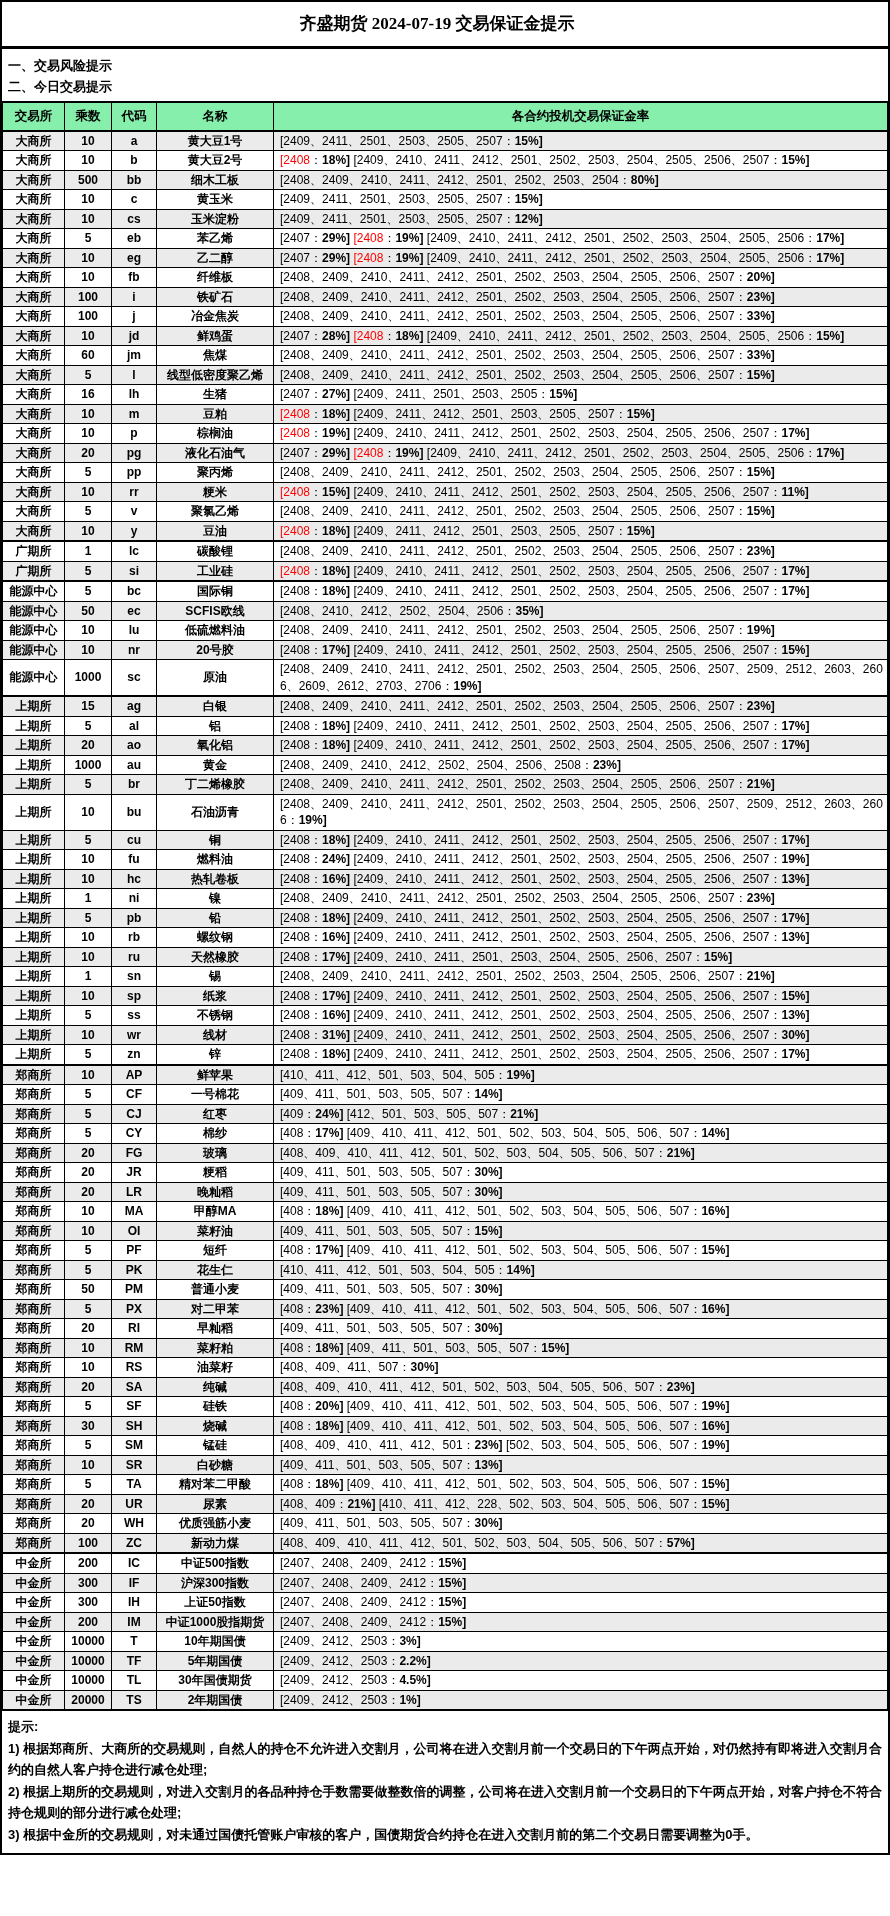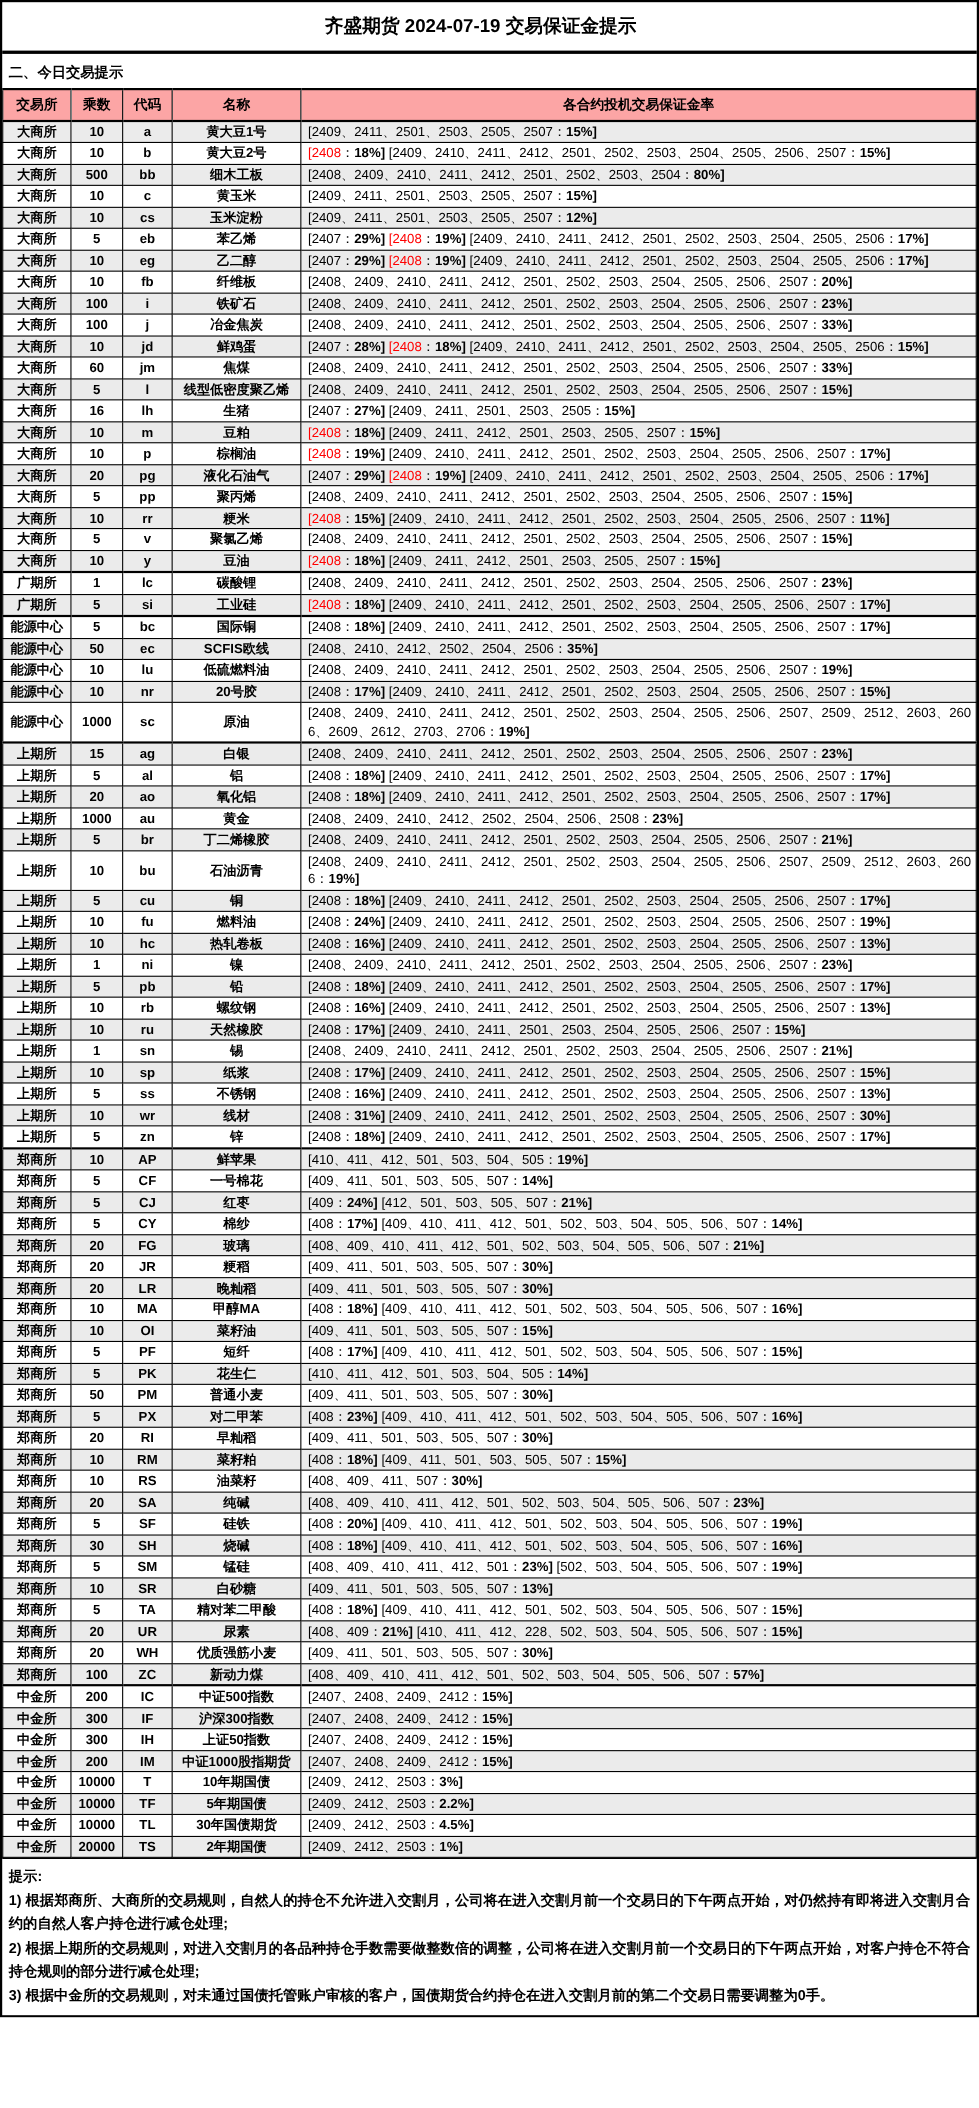--- a/index.html
+++ b/index.html
@@ -1,42 +1,43 @@
 <!DOCTYPE html>
 <html><head>
 <meta charset="utf-8">
 <style>
   html,body{margin:0;padding:0;background:#fff;}
   body{font-family:"Liberation Sans","DejaVu Sans",sans-serif;color:#000;width:890px;}
   .sheet{width:886px;border:2px solid #000;background:#fff;}
-  .title{font-size:17px;font-weight:bold;text-align:center;padding:10px 16px 11px 0;border-bottom:3px solid #000;}
+  .title{font-size:17px;font-weight:bold;text-align:center;padding:10px 16px 11px 0;border-bottom:3px solid #000;font-family:Liberation Serif, serif;}
   .intro{padding:6px 6px 4px 6px;font-size:13px;font-weight:bold;line-height:21px;}
   .intro p{margin:0;}
   .ind{text-indent:2em;text-align:justify;}
   .red{color:#ff0000;}
   table{border-collapse:collapse;width:100%;font-size:12px;table-layout:fixed;}
   th,td{border:1px solid #000;padding:1px 4px;line-height:16.5px;overflow:hidden;}
-  thead th{background:#fca5a5;font-size:12.5px;font-weight:bold;text-align:center;padding:5px 2px;border-top:2px solid #000;border-bottom:2px solid #000;}
+  thead th{background:#86efac;font-size:12.5px;font-weight:bold;text-align:center;padding:5px 2px;border-top:2px solid #000;border-bottom:2px solid #000;}
   tbody tr.stripe td{background:#ebebeb;}
   tbody tr.group-start td{border-top:2.5px solid #000;}
   td.c{text-align:center;font-weight:bold;}
   td.rates{text-align:left;padding-left:6px;word-break:break-all;}
   td.rates b{font-weight:bold;}
   .col-ex{width:57px;}.col-mul{width:42px;text-align:center;}.col-code{width:40px;}.col-name{width:112px;}
   .notes{padding:5px 6px 8px 6px;font-size:13px;font-weight:bold;line-height:21.5px;border-top:1px solid #000;}
   .notes p{margin:0;text-align:justify;}
 </style>
 </head>
 <body>
 
 <div class="sheet">
 
   <div class="title">齐盛期货 2024-07-19 交易保证金提示</div>
 
   <div class="intro">
+    <p>一、交易风险提示</p>
     <p>二、今日交易提示</p>
   </div>
 
   <table>
     <thead>
       <tr>
         <th class="col-ex">交易所</th>
         <th class="col-mul">乘数</th>
         <th class="col-code">代码</th>
         <th class="col-name">名称</th>

